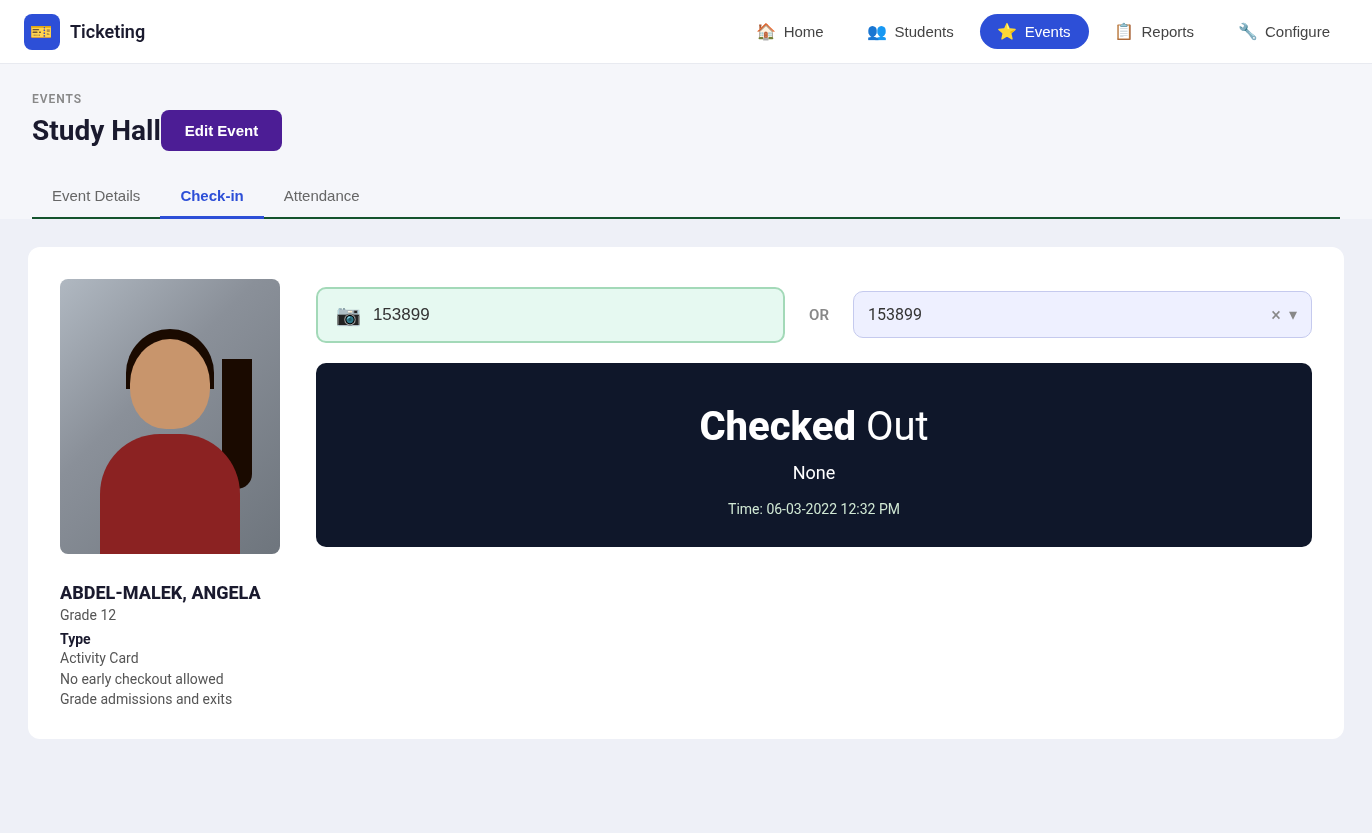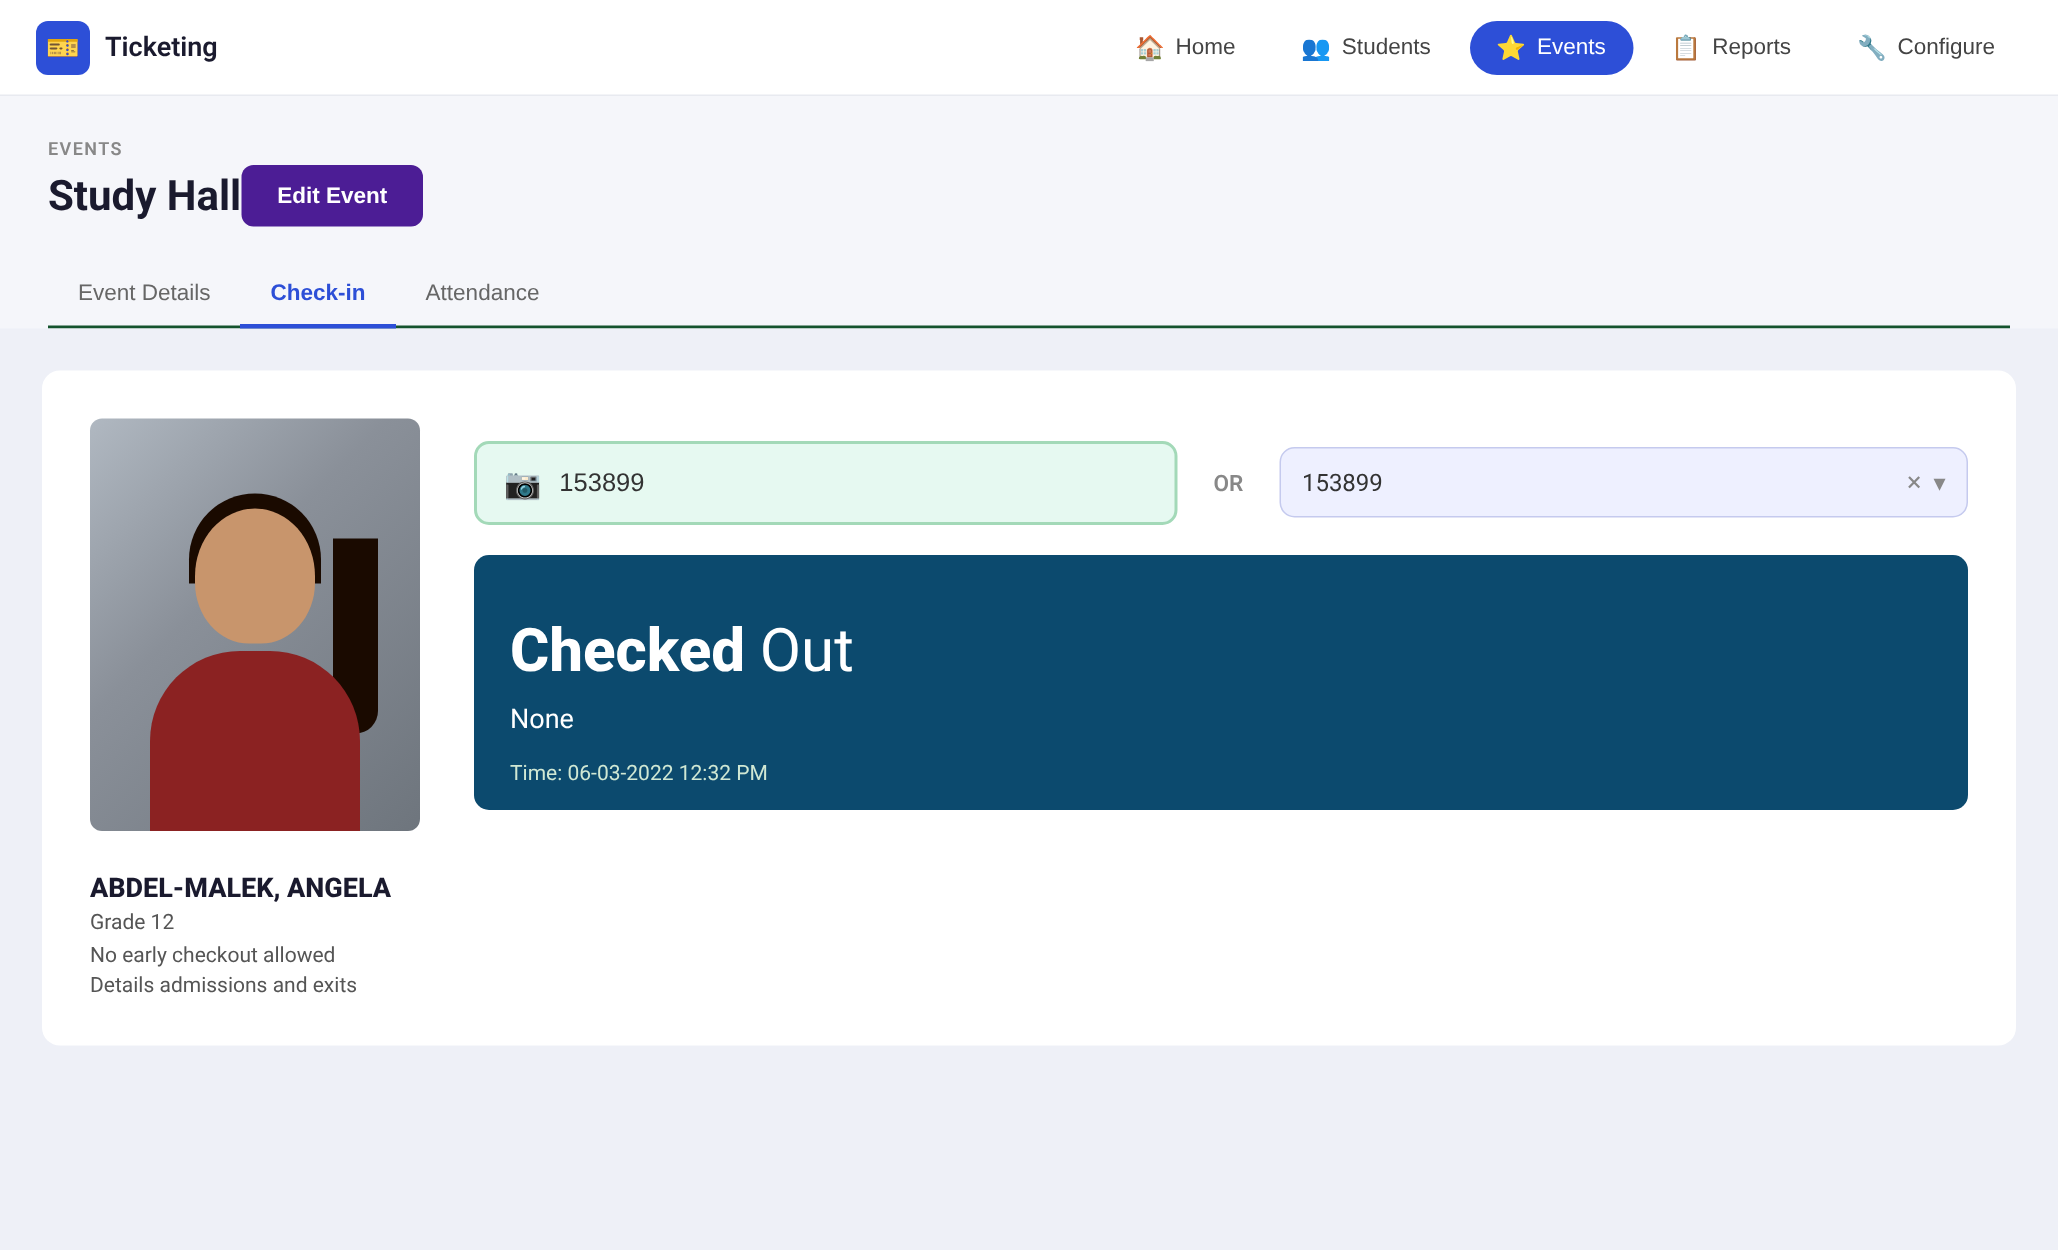--- a/index.html
+++ b/index.html
@@ -243,24 +243,24 @@
     .select-value {
       flex: 1;
       font-size: 16px;
       color: #333;
     }
     .select-clear { font-size: 18px; color: #888; cursor: pointer; }
     .select-arrow { font-size: 16px; color: #888; }
 
     
     .checked-out-banner {
-      background: #0c4a6e;
+      background: #0f172a;
       border-radius: 10px;
-      padding: 40px 24px 16px;
-      text-align: left;
+      padding: 40px 24px 30px;
+      text-align: center;
       color: #fff;
     }
     .checked-out-title {
       font-size: 40px;
       font-weight: 400;
       margin-bottom: 12px;
     }
     .checked-out-title strong { font-weight: 800; }
     .checked-out-sub {
       font-size: 18px;
@@ -387,18 +387,23 @@
           </div>
           <div class="checked-out-sub">None</div>
           <div class="checked-out-time">Time: 06-03-2022 12:32 PM</div>
         </div>
       </div>
     </div>
 
     <div class="student-info">
       <div class="student-name">ABDEL-MALEK, ANGELA</div>
       <div class="student-grade">Grade 12</div>
+      <div>
+        <span class="student-type-label">Type</span>
+        <br>
+        <span class="student-type-val">Activity Card</span>
+      </div>
       <div class="student-note">No early checkout allowed</div>
-      <div class="student-note">Details admissions and exits</div>
+      <div class="student-note">Grade admissions and exits</div>
     </div>
 
   </div>
 </div>
 
 </body></html>

